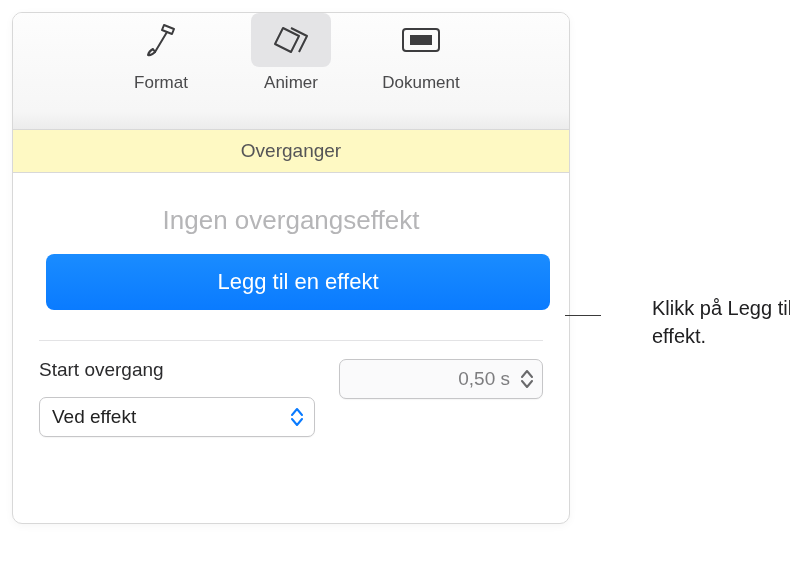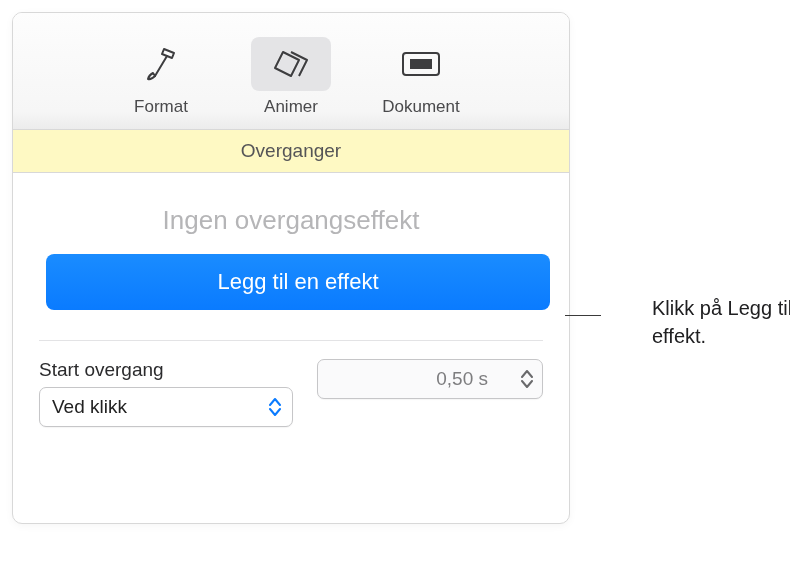--- a/index.html
+++ b/index.html
@@ -21,21 +21,20 @@
     background: #ffffff;
     border: 1px solid #d8d8d8;
     border-radius: 10px;
     box-shadow: 0 2px 8px rgba(0,0,0,0.04);
     overflow: hidden;
   }
   .toolbar {
     height: 116px;
     border-bottom: 1px solid #d8d8d8;
     display: flex;
-    align-items: flex-end;
     justify-content: center;
     gap: 10px;
     background: linear-gradient(#fdfdfd,#f6f6f6 85%, #ececec);
   }
   .tool {
     width: 120px;
     text-align: center;
     padding-bottom: 12px;
     cursor: pointer;
   }
@@ -100,21 +99,21 @@
   .field {
     display: flex;
     flex-direction: column;
   }
   .field-start {
     flex: 1;
   }
   .field-label {
     font-size: 19px;
     color: #2b2b2d;
-    margin-bottom: 6px;
+    margin-bottom: 16px;
     font-weight: 500;
   }
   .select {
     position: relative;
     height: 38px;
     border: 1px solid #c6c6c8;
     border-radius: 7px;
     background: #ffffff;
     display: flex;
     align-items: center;
@@ -140,21 +139,21 @@
   .spinner {
     position: relative;
     height: 38px;
     width: 158px;
     border: 1px solid #c6c6c8;
     border-radius: 7px;
     background: #fafafb;
     display: flex;
     align-items: center;
     justify-content: flex-end;
-    padding: 0 54px 0 12px;
+    padding: 0 32px 0 12px;
     font-size: 19px;
     color: #7d7d7f;
     box-shadow: 0 1px 1px rgba(0,0,0,0.04);
   }
   .spin-arrows {
     position: absolute;
     right: 4px;
     top: 4px;
     bottom: 4px;
     width: 22px;
@@ -233,21 +232,21 @@
     <button class="add-effect-btn">
       <span>Legg til en effekt</span>
     </button>
 
     <hr class="divider">
 
     <div class="row">
       <div class="field field-start">
         <div class="field-label">Start overgang</div>
         <div class="select">
-          <span>Ved klikk</span>
+          <span>Ved effekt</span>
           <div class="select-arrows">
             <svg width="12" height="8" viewBox="0 0 12 8">
                 <path d="M1 7 L6 1 L11 7" fill="none" stroke="#0a7bff" stroke-width="2" stroke-linecap="round" stroke-linejoin="round"></path>
               </svg>
             <svg width="12" height="8" viewBox="0 0 12 8">
                 <path d="M1 1 L6 7 L11 1" fill="none" stroke="#0a7bff" stroke-width="2" stroke-linecap="round" stroke-linejoin="round"></path>
               </svg>
           </div>
         </div>
       </div>

